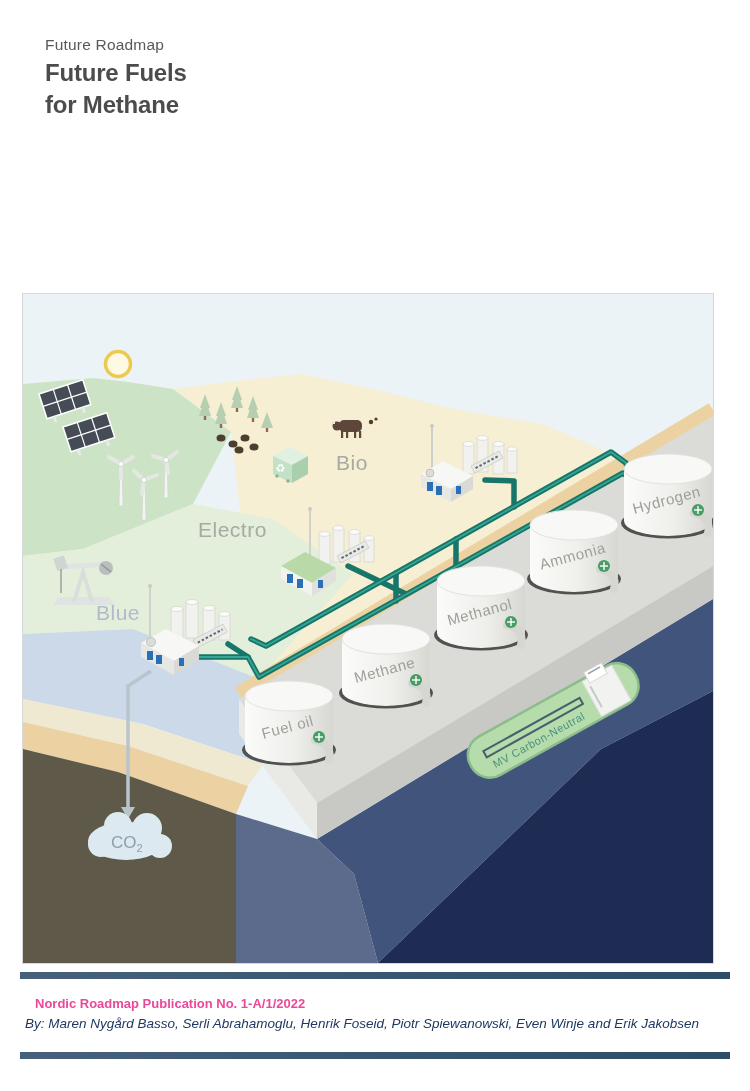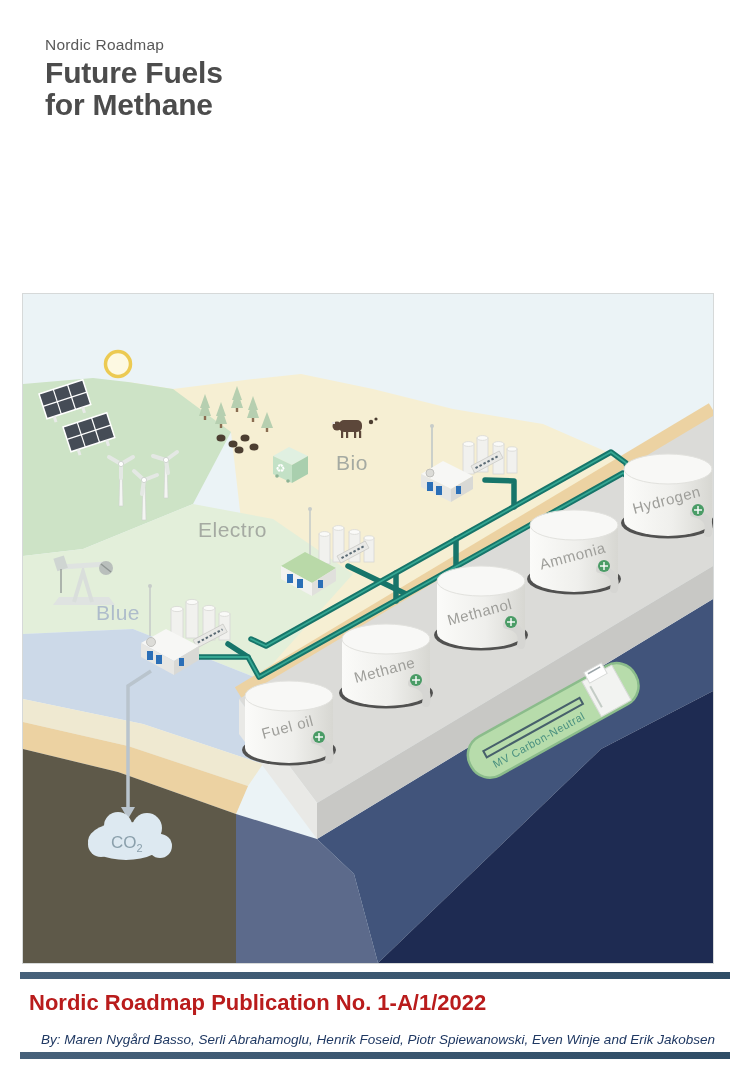--- a/index.html
+++ b/index.html
@@ -3,48 +3,48 @@
 <meta charset="utf-8">
 <style>
   html,body{margin:0;padding:0;background:#ffffff;}
   body{width:750px;height:1091px;position:relative;overflow:hidden;
        font-family:"Liberation Sans",sans-serif;}
   .page{position:absolute;inset:0;background:#fff;}
 
   
   .header{position:absolute;left:45px;top:36px;}
   .kicker{font-size:15.5px;color:#595959;letter-spacing:.2px;margin:0 0 3px 0;}
-  .title{font-size:30px;line-height:32px;font-weight:bold;color:#4c4c4c;
+  .title{font-size:24px;line-height:32px;font-weight:bold;color:#4c4c4c;
          letter-spacing:-.2px;margin:0;}
 
   
   .illustration{position:absolute;left:22px;top:293px;width:690px;height:669px;
                 border:1px solid #d6d9d9;box-sizing:content-box;background:#ebf3f6;}
   svg{display:block;}
   svg text{font-family:"Liberation Sans",sans-serif;}
   .region-label{fill:#a5aaa2;font-size:21px;letter-spacing:.5px;}
   .tank-label{fill:#9e9e9a;font-size:15px;letter-spacing:.6px;text-anchor:middle;}
 
   
   .bar{position:absolute;left:20px;width:710px;height:7px;
        background:linear-gradient(90deg,#47617a,#2f4d66);}
   .bar-top{top:972px;}
   .bar-bottom{top:1052px;}
-  .pub-title{position:absolute;left:25px;top:986px;font-size:22px;font-weight:bold;
-             color:#b91c1c;margin:4px;}
+  .pub-title{position:absolute;left:25px;top:986px;font-size:13px;font-weight:bold;
+             color:#ec4899;margin:10px;}
   .byline{position:absolute;left:25px;top:1016px;font-size:13.5px;font-style:italic;
-          color:#1f3862;margin:16px;}
+          color:#1f3862;margin:0;}
 </style>
 </head>
 <body>
 
 <div class="page">
 
   <div class="header">
-    <p class="kicker">Nordic Roadmap</p>
+    <p class="kicker">Future Roadmap</p>
     <p class="title">
       <span>Future Fuels</span><br>
       <span>for Methane</span>
     </p>
   </div>
 
   <div class="illustration">
   <svg width="690" height="669" viewBox="0 0 690 669">
     <defs>
       <linearGradient id="tankBody" x1="0" y1="0" x2="1" y2="0">

